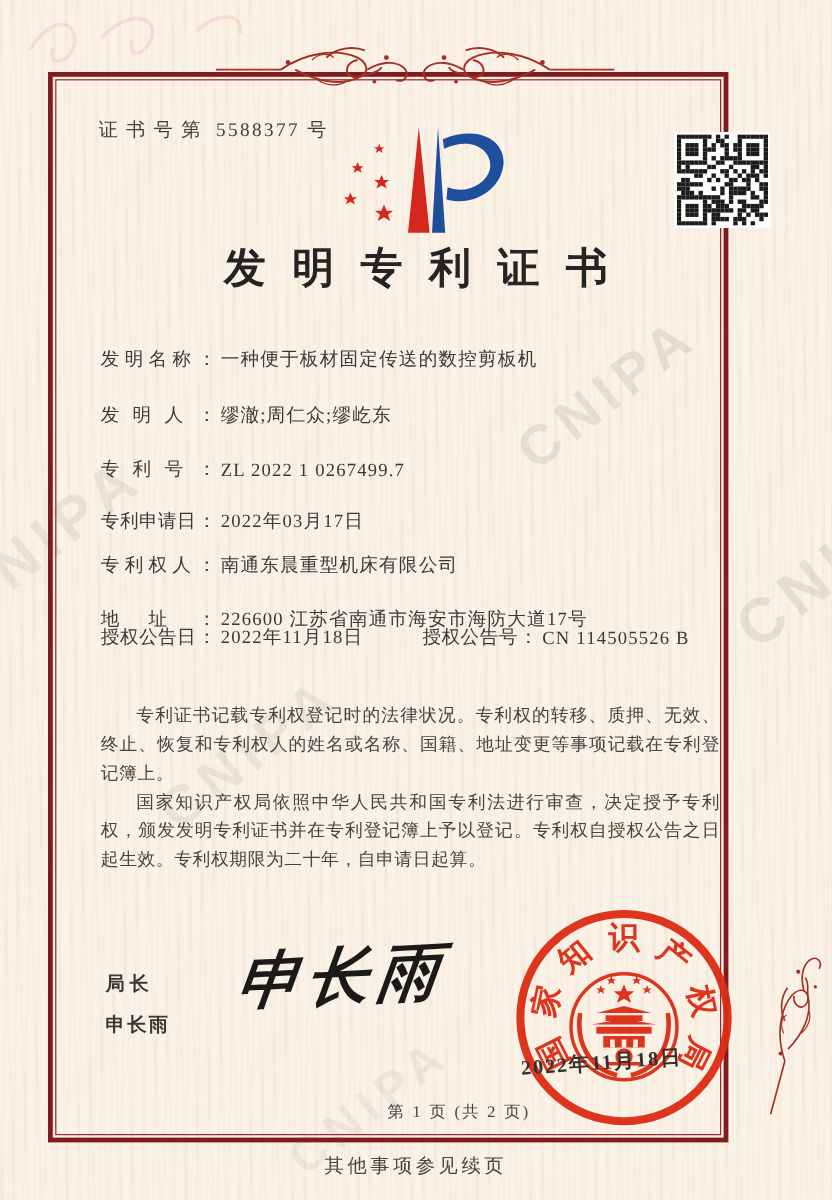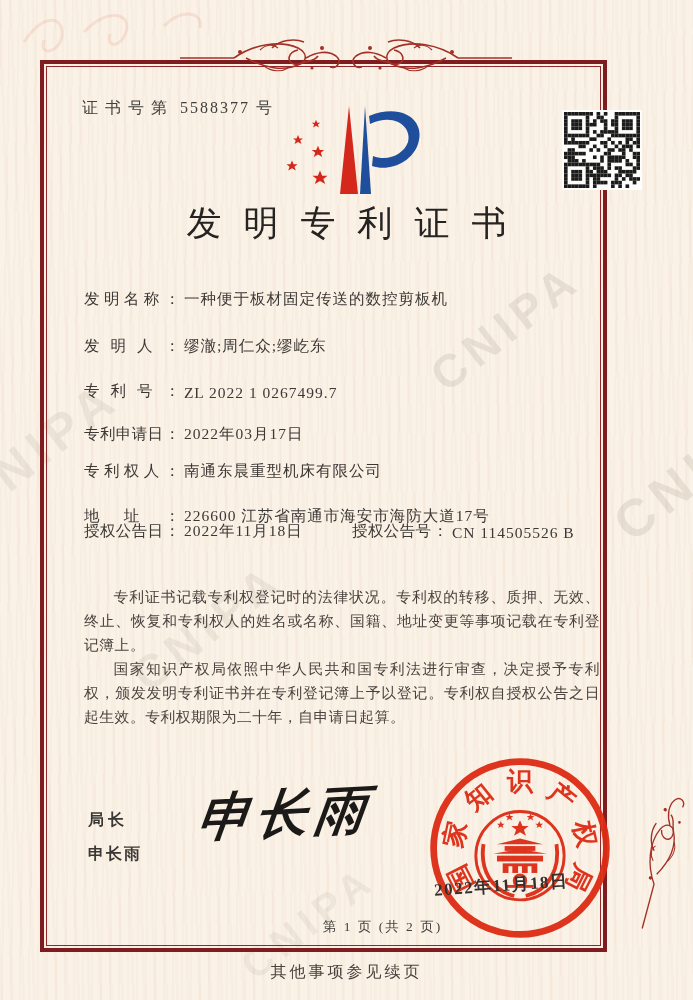--- a/index.html
+++ b/index.html
@@ -39,21 +39,21 @@
   .content { position:absolute; inset:0; z-index:4; color:#3a3634; }
   .cert-no {
     position:absolute; left:82px; top:98px; font-size:16px; color:#40403e;
     letter-spacing:2px;
   }
   .cert-no .sp { letter-spacing:7px;text-align:right; }
   .logo { position:absolute; left:272px; top:100px; }
   .qr { position:absolute; left:562px; top:110px; width:80px; height:80px; background:#fdfdfb; padding:2px; }
   .title {
     position:absolute; left:0; top:200px; width:100%; text-align:center;
-    font-size:35px; font-weight:normal; color:#262423;
+    font-size:35px; font-weight:bold; color:#262423;
     letter-spacing:22px; text-indent:22px;
   }
   .frow { position:absolute; left:84px; font-size:15.5px; white-space:nowrap; color:#3c3836; }
   .flabel {
     display:inline-block; width:96px; text-align:justify; text-align-last:justify;
     vertical-align:bottom;
   }
   .flabel::after { content:"："; margin-left:1px; }
   .fvalue { letter-spacing:1px; }
   .frow-1 { top:289px; } .frow-2 { top:336px; } .frow-3 { top:381px; }

